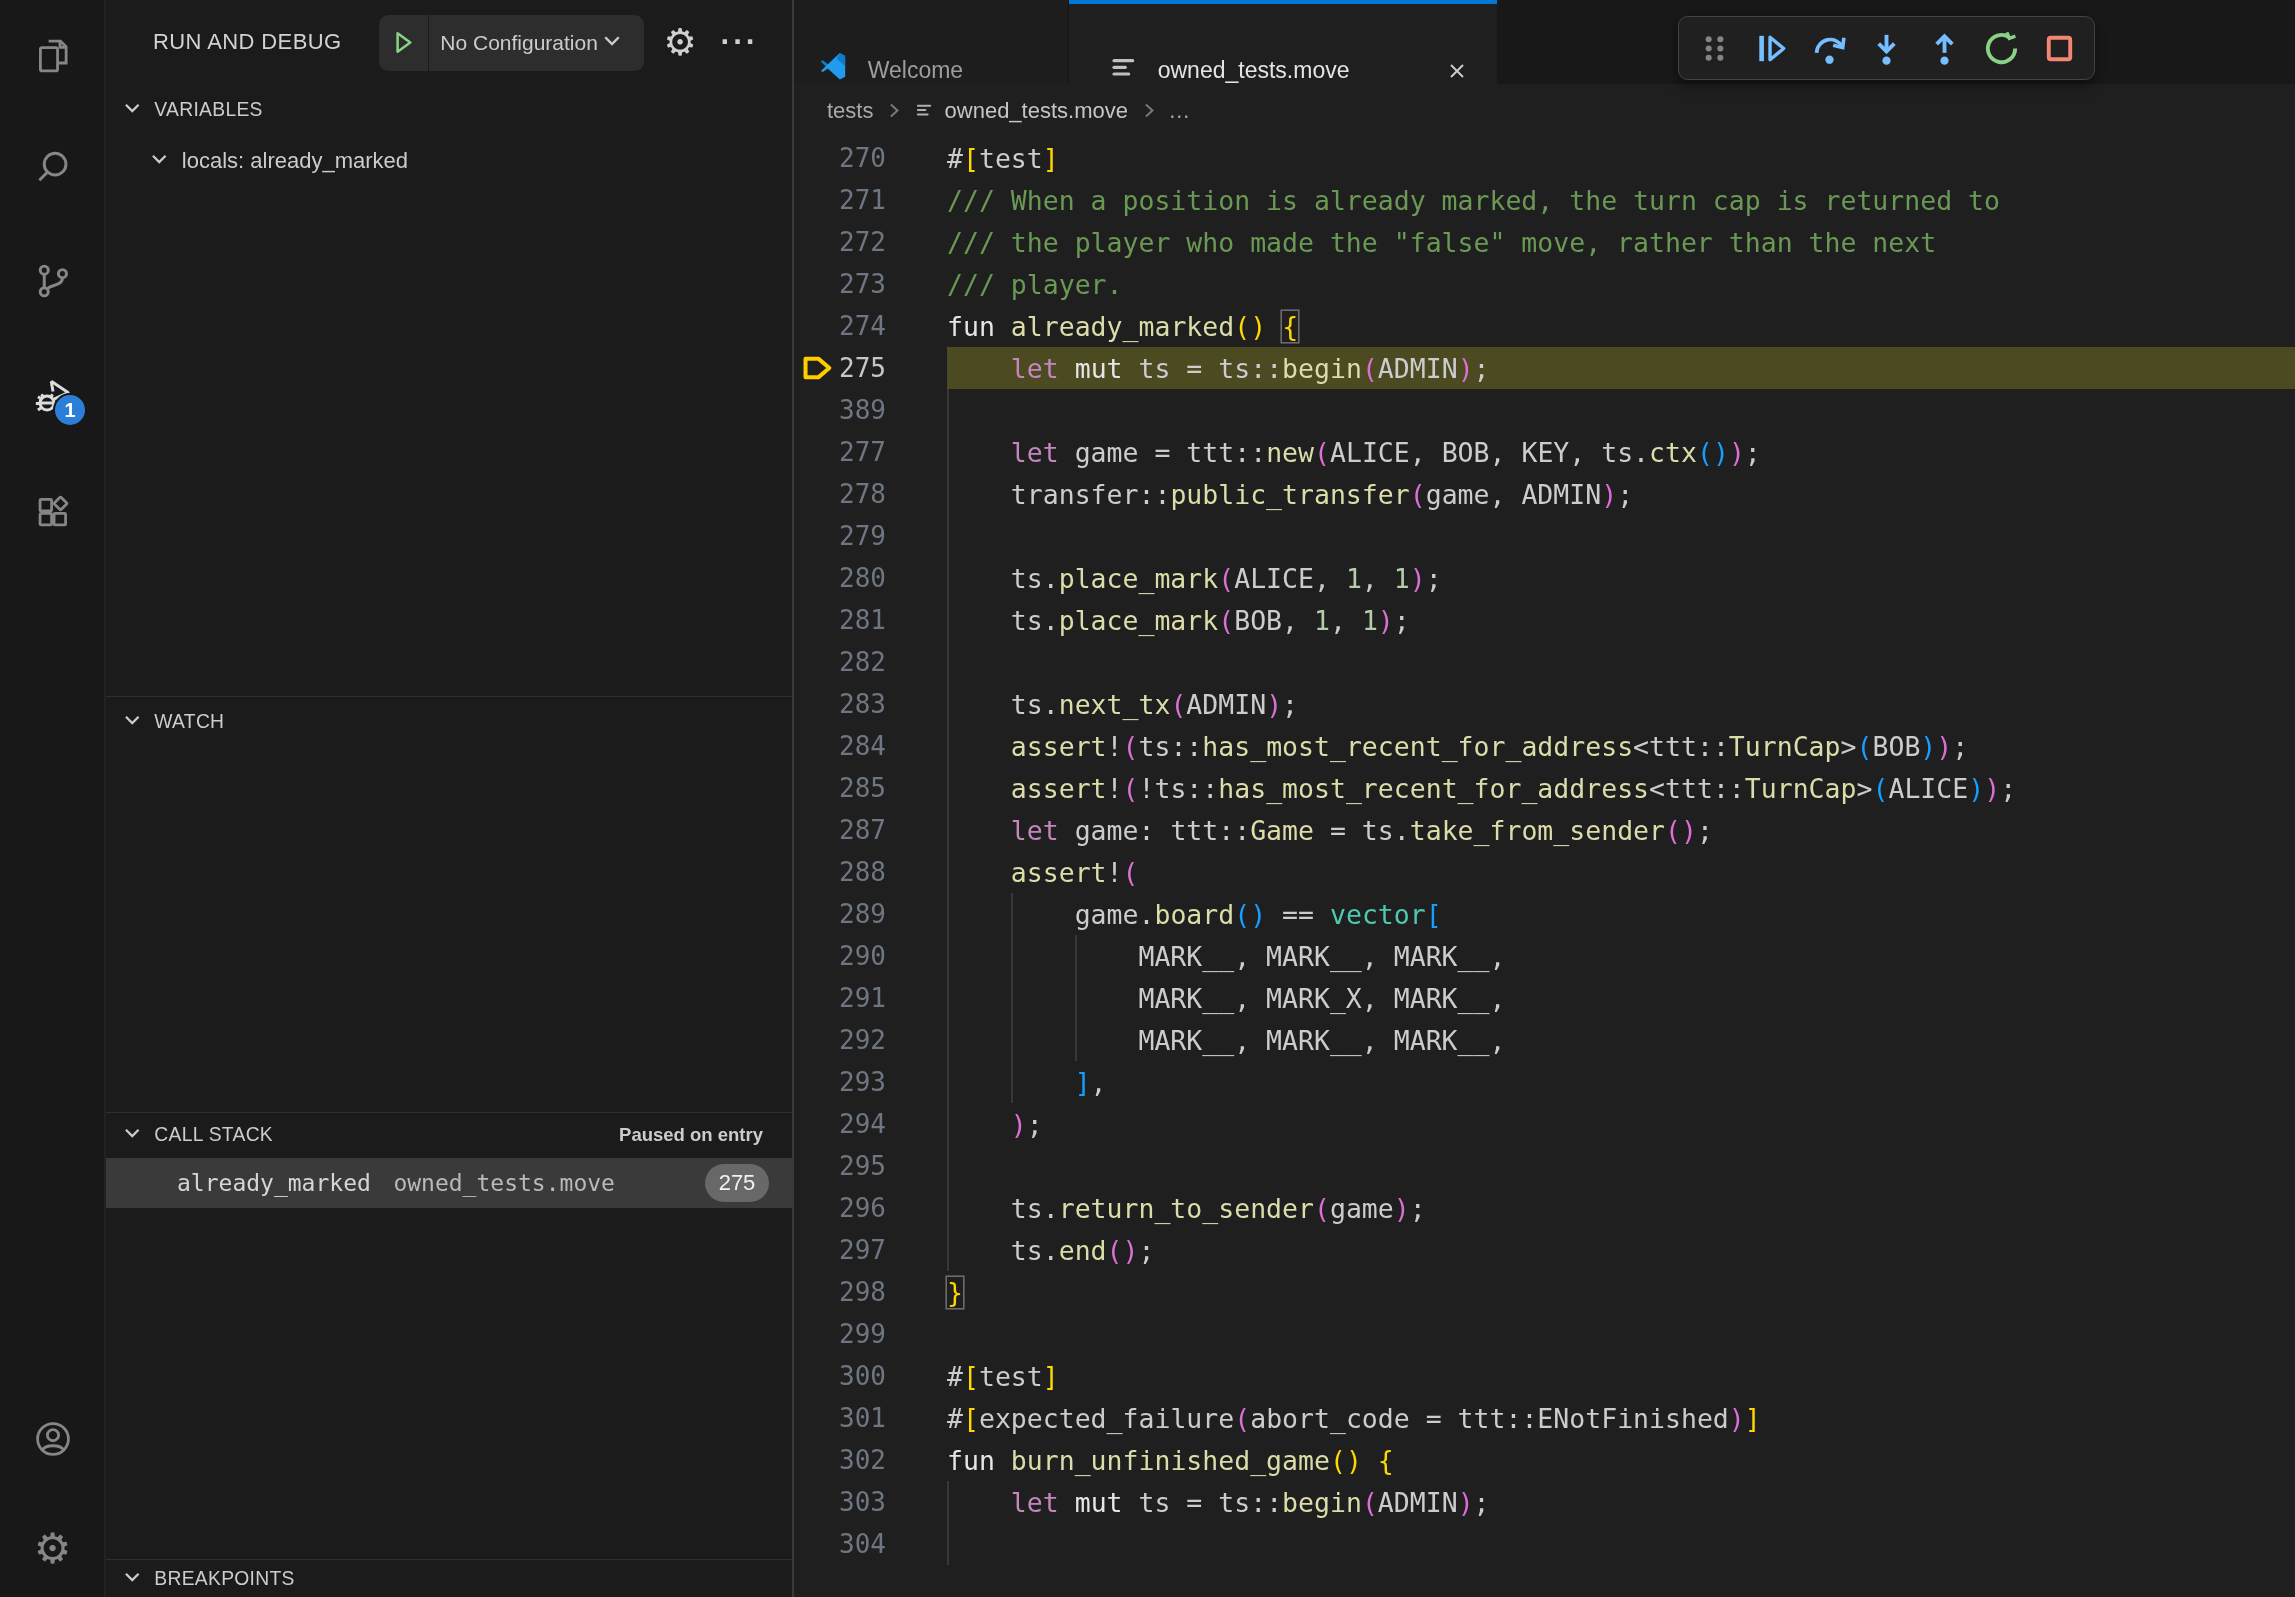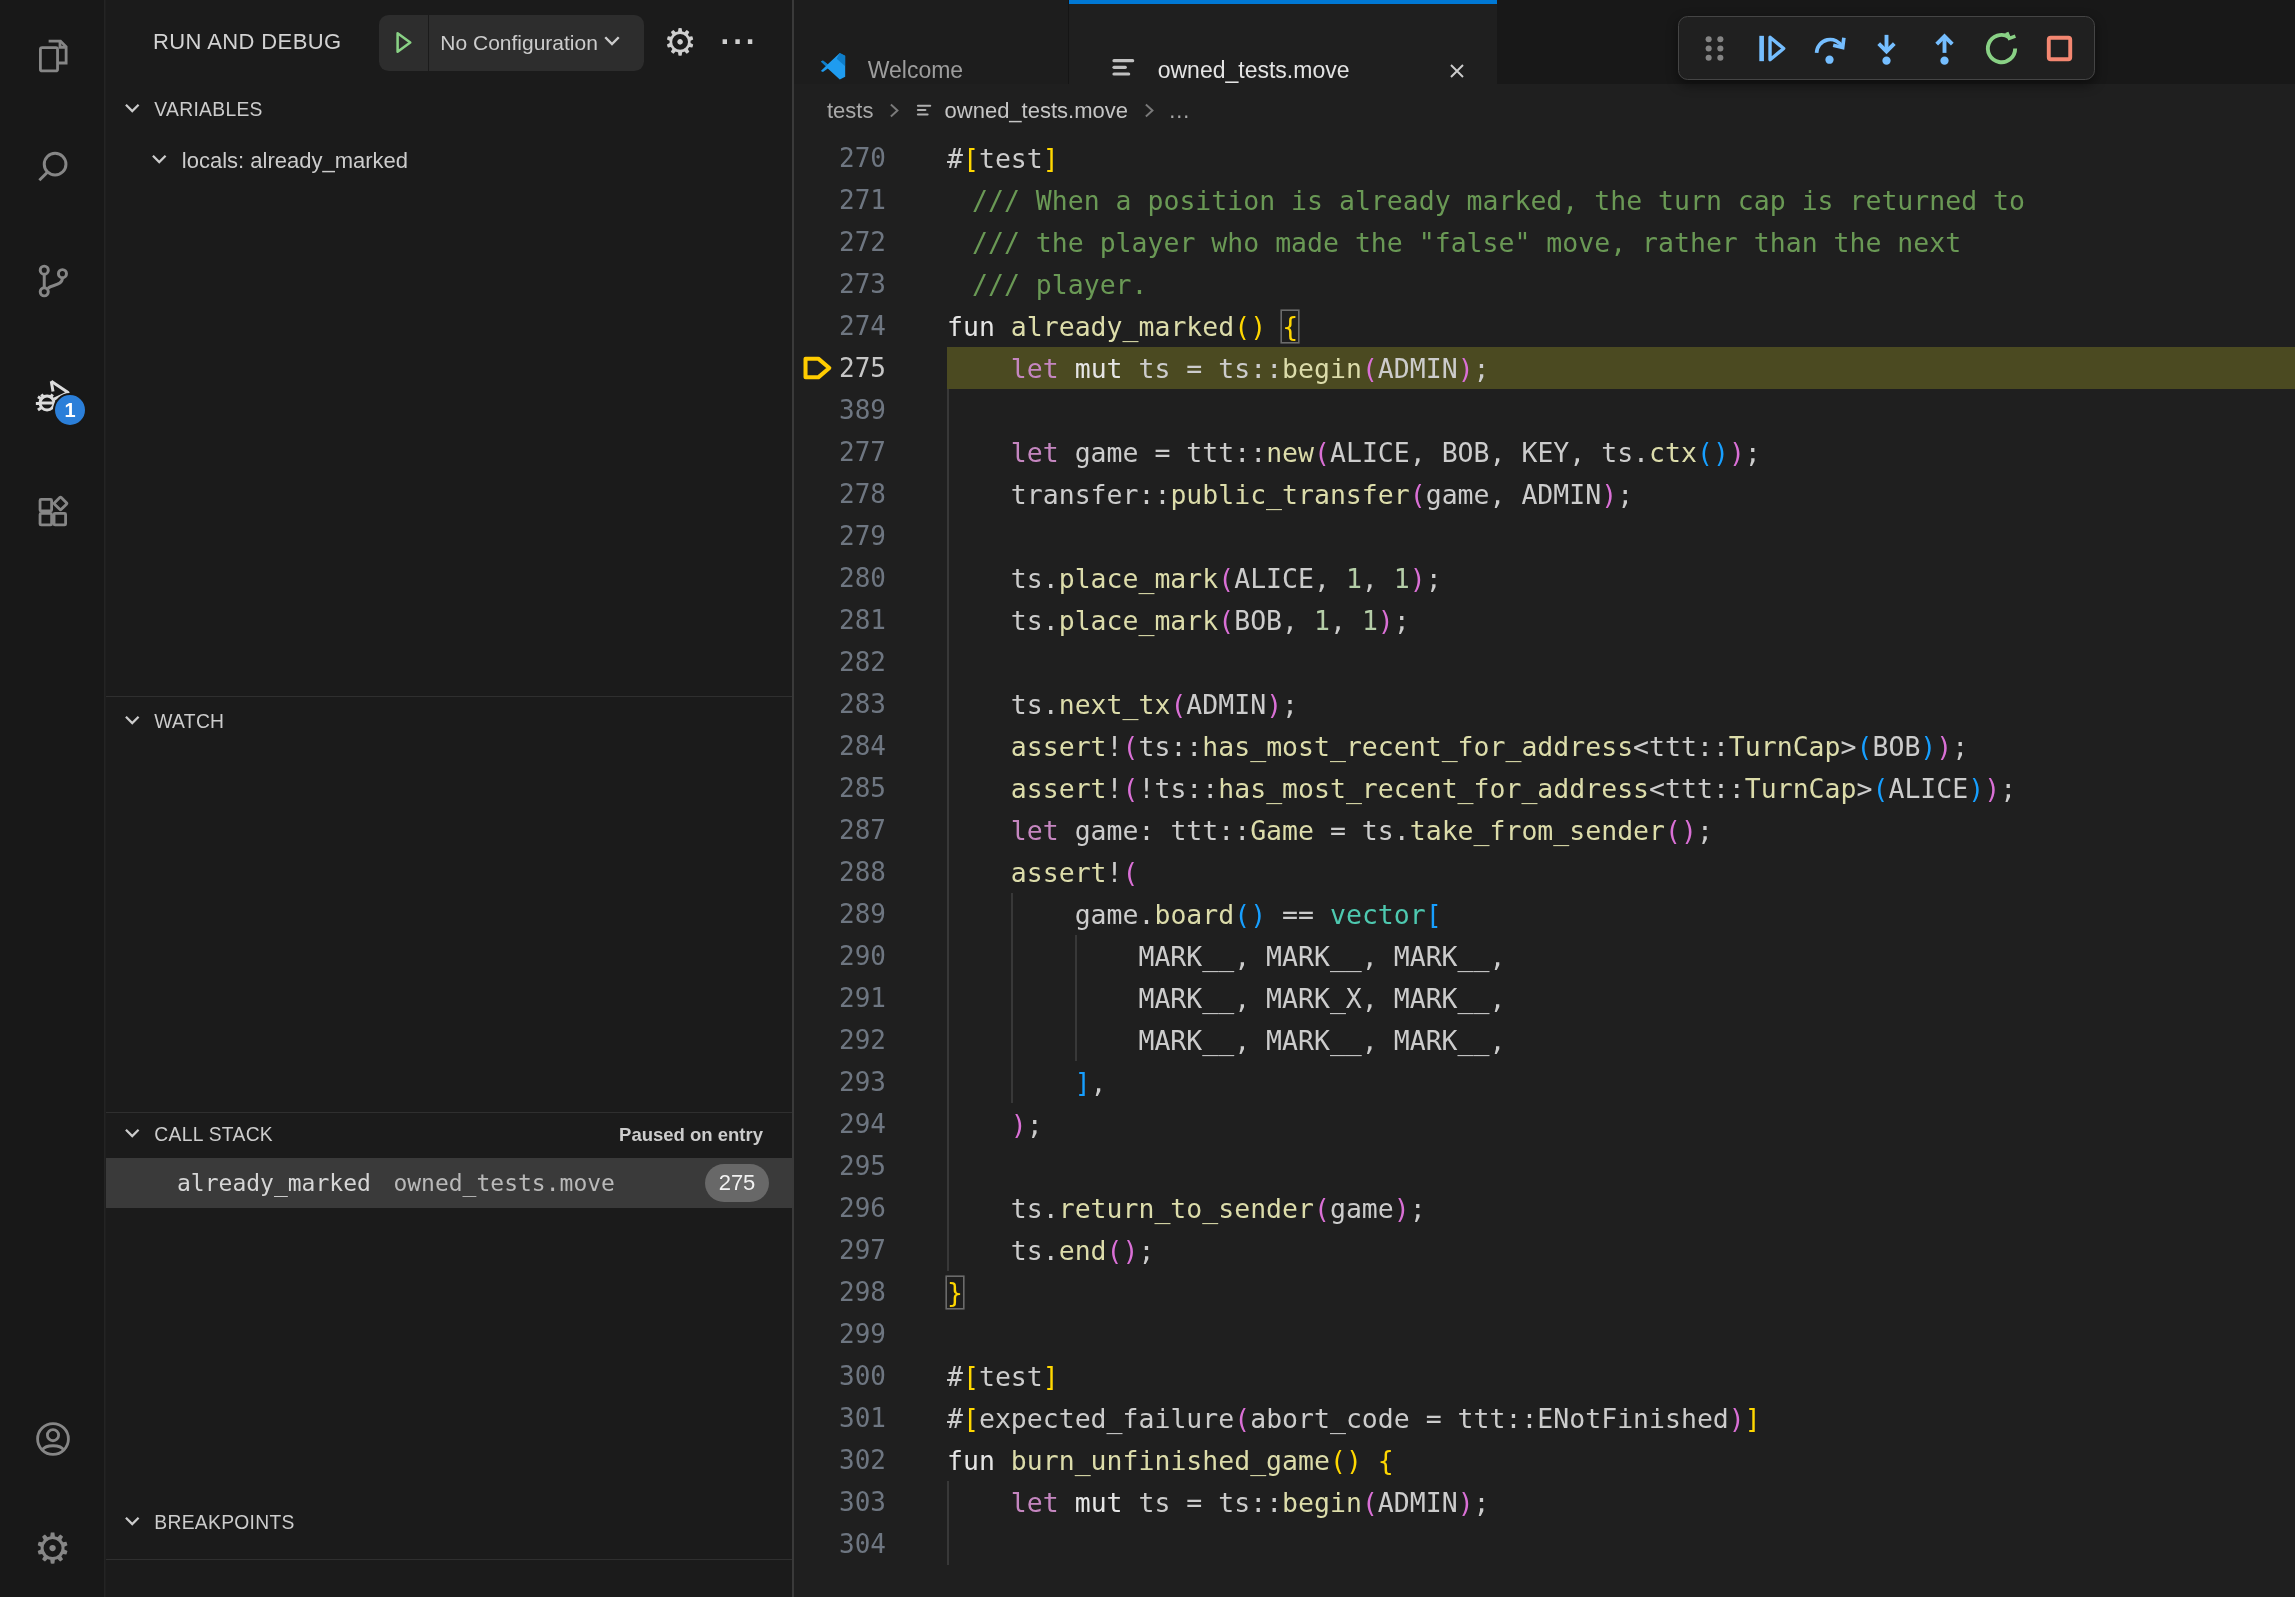--- a/index.html
+++ b/index.html
@@ -96,21 +96,21 @@
         font-family:"DejaVu Sans Mono", monospace; font-size:26.5px; }
   .ln { width:155px; flex:none; position:relative; text-align:right; padding-right:61px;
         color:#6e7681; font-size:26px; }
   .cl.hl .ln { color:#c6c6c6; }
   .stack-arrow { position:absolute; left:8px; top:50%; transform:translateY(-50%);
                  width:34px; height:34px; }
   .tx { flex:1; position:relative; white-space:pre; height:100%;
         display:flex; align-items:center; }
   .cl.hl .tx { background:#4b4a21; }
   .guide { position:absolute; top:0; bottom:0; width:1.6px; background:#383838; }
-  .tk-w { color:#cccccc; } .tk-c { color:#6a9955;margin-left:25px; } .tk-k { color:#e5e5e5;text-align:right; }
+  .tk-w { color:#cccccc; } .tk-c { color:#6a9955; } .tk-k { color:#e5e5e5;text-align:right; }
   .tk-l { color:#c586c0; } .tk-f { color:#dcdcaa; } .tk-t { color:#4ec9b0; }
   .tk-n { color:#b5cea8; } .tk-g1 { color:#ffd700; } .tk-g2 { color:#da70d6; }
   .tk-g3 { color:#179fff; }
   .tk-m1 { color:#ffd700; box-shadow:0 0 0 1.6px #6b6b6b; }
 </style>
 </head>
 <body>
 
 <div id="stage">
 
@@ -223,21 +223,21 @@
       <span class="section-label">CALL STACK</span>
       <span id="callstack-status">Paused on entry</span>
     </div>
     <div id="frame-row">
       <span id="frame-name">already_marked</span>
       <span id="frame-file">owned_tests.move</span>
       <span id="frame-badge">275</span>
     </div>
 
     <div class="sb-border" style="top:1559px"></div>
-    <div class="section-header" style="top:1504px;height:38px">
+    <div class="section-header" style="top:1560px;height:38px">
       <span class="chev">
         <svg width="22.5" height="22.5" viewBox="0 0 16 16" fill="none" stroke="#cccccc" stroke-width="1.6">
             <path d="M3.5 5.5 8 10l4.5-4.5"></path>
           </svg>
       </span>
       <span class="section-label">BREAKPOINTS</span>
     </div>
   </div>
 
   <div id="group-divider"></div>

